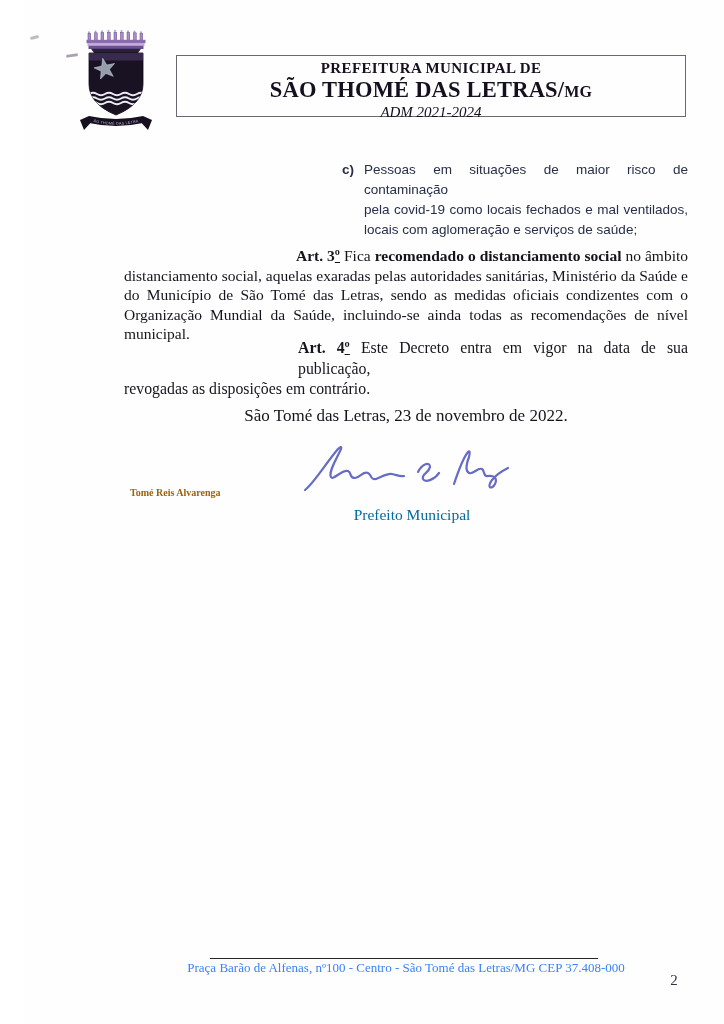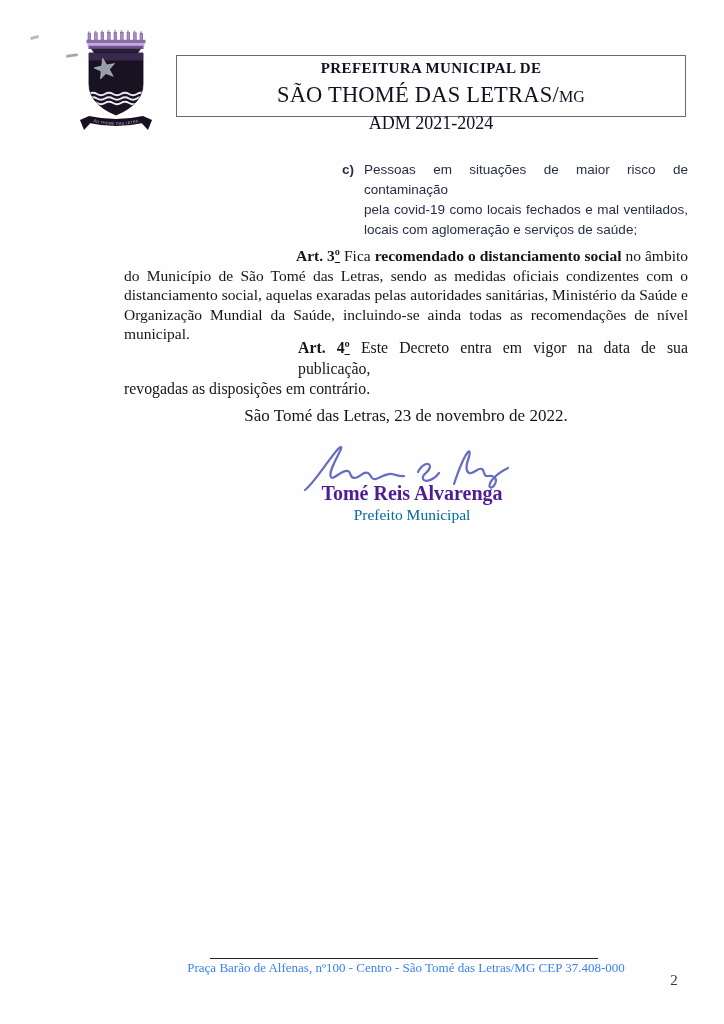--- a/index.html
+++ b/index.html
@@ -12,23 +12,23 @@
   .a1 { left:6px; top:36px; width:9px; height:3px; background:#bcbcc1; transform:rotate(-14deg); }
   .a2 { left:42px; top:54px; width:12px; height:3px; background:#a8a2b0; transform:rotate(-8deg); }
 
   
   .crest { position:absolute; left:53px; top:26px; width:80px; height:104px; }
   .hbox {
     position:absolute; left:152px; top:55px; width:510px; height:62px;
     border:1.2px solid #6b6874; box-sizing:border-box; text-align:center; color:#150f20;
   }
   .hline1 { margin-top:3px; font-weight:bold; font-size:15px; letter-spacing:0.4px; line-height:18px; }
-  .hline2 { font-weight:normal; font-size:22.5px; letter-spacing:0.2px; line-height:36px; }
+  .hline2 { font-weight:bold; font-size:22.5px; letter-spacing:0.2px; line-height:25px; }
   .hline2 .suffix { font-size:16px; }
-  .hline3 { font-size:18px; line-height:16px; }
+  .hline3 { font-style:italic; font-size:15px; line-height:16px; }
 
   
   .c-item { position:absolute; left:318px; top:160px; width:346px;
     font-family:"Liberation Sans", sans-serif; font-size:13.5px; line-height:20px; color:#272e47; }
   .c-marker { position:absolute; left:0; top:0; font-weight:bold; }
   .c-text { margin-left:22px; width:324px; }
 
   .jline { text-align:justify; text-align-last:justify; }
   .jline.last { text-align-last:left; }
 
@@ -37,22 +37,22 @@
   .art4 { position:absolute; left:100px; top:338px; width:564px; font-size:15.8px; line-height:20.5px; }
   .indent3 { padding-left:172px; }
   .indent4 { padding-left:174px; }
   .b { font-weight:bold; }
   .ord { text-decoration:underline; text-underline-offset:1px; }
 
   .dateline { position:absolute; left:100px; top:406px; width:564px; text-align:center;
     font-size:17px; line-height:20px; }
 
   .sig-svg { position:absolute; left:278px; top:441px; width:212px; height:54px; }
-  .sig-name { position:absolute; left:106px; top:483px; width:564px; text-align:center;
-    font-weight:bold; font-size:20px; line-height:20px; color:#4c1d95; }
+  .sig-name { position:absolute; left:106px; top:483px; width:564px; 
+    font-weight:bold; font-size:10px; line-height:20px; color:#a16207; }
   .sig-title { position:absolute; left:106px; top:505px; width:564px; text-align:center;
     font-size:15.5px; line-height:20px; color:#0369a1; }
 
   
   .footer-rule { position:absolute; left:186px; top:958px; width:388px; height:0;
     border-top:1.5px solid #23232e; }
   .footer-text { position:absolute; left:100px; top:960px; width:564px; text-align:center;
     font-size:13px; line-height:16px; color:#3b82f6; }
   .page-num { position:absolute; left:640px; top:972px; width:20px; text-align:center;
     font-size:15px; color:#333347; }
@@ -133,22 +133,22 @@
     <span class="c-marker">c)</span>
     <div class="c-text">
       <div class="jline">Pessoas em situações de maior risco de contaminação</div>
       <div class="jline">pela covid-19 como locais fechados e mal ventilados,</div>
       <div class="jline last">locais com aglomeração e serviços de saúde;</div>
     </div>
   </div>
 
   <div class="art3">
     <div class="jline indent3"><span class="b">Art. 3</span><span class="b ord">º</span><span> Fica </span><span class="b">recomendado o distanciamento social</span><span> no âmbito</span></div>
+    <div class="jline">distanciamento social, aquelas exaradas pelas autoridades sanitárias, Ministério da Saúde e</div>
     <div class="jline">do Município de São Tomé das Letras, sendo as medidas oficiais condizentes com o</div>
-    <div class="jline">distanciamento social, aquelas exaradas pelas autoridades sanitárias, Ministério da Saúde e</div>
     <div class="jline last">Organização Mundial da Saúde, incluindo-se ainda todas as recomendações de nível municipal.</div>
   </div>
 
   <div class="art4">
     <div class="jline indent4"><span class="b">Art. 4</span><span class="b ord">º</span><span> Este Decreto entra em vigor na data de sua publicação,</span></div>
     <div class="jline last">revogadas as disposições em contrário.</div>
   </div>
 
   <div class="dateline">São Tomé das Letras, 23 de novembro de 2022.</div>
 

